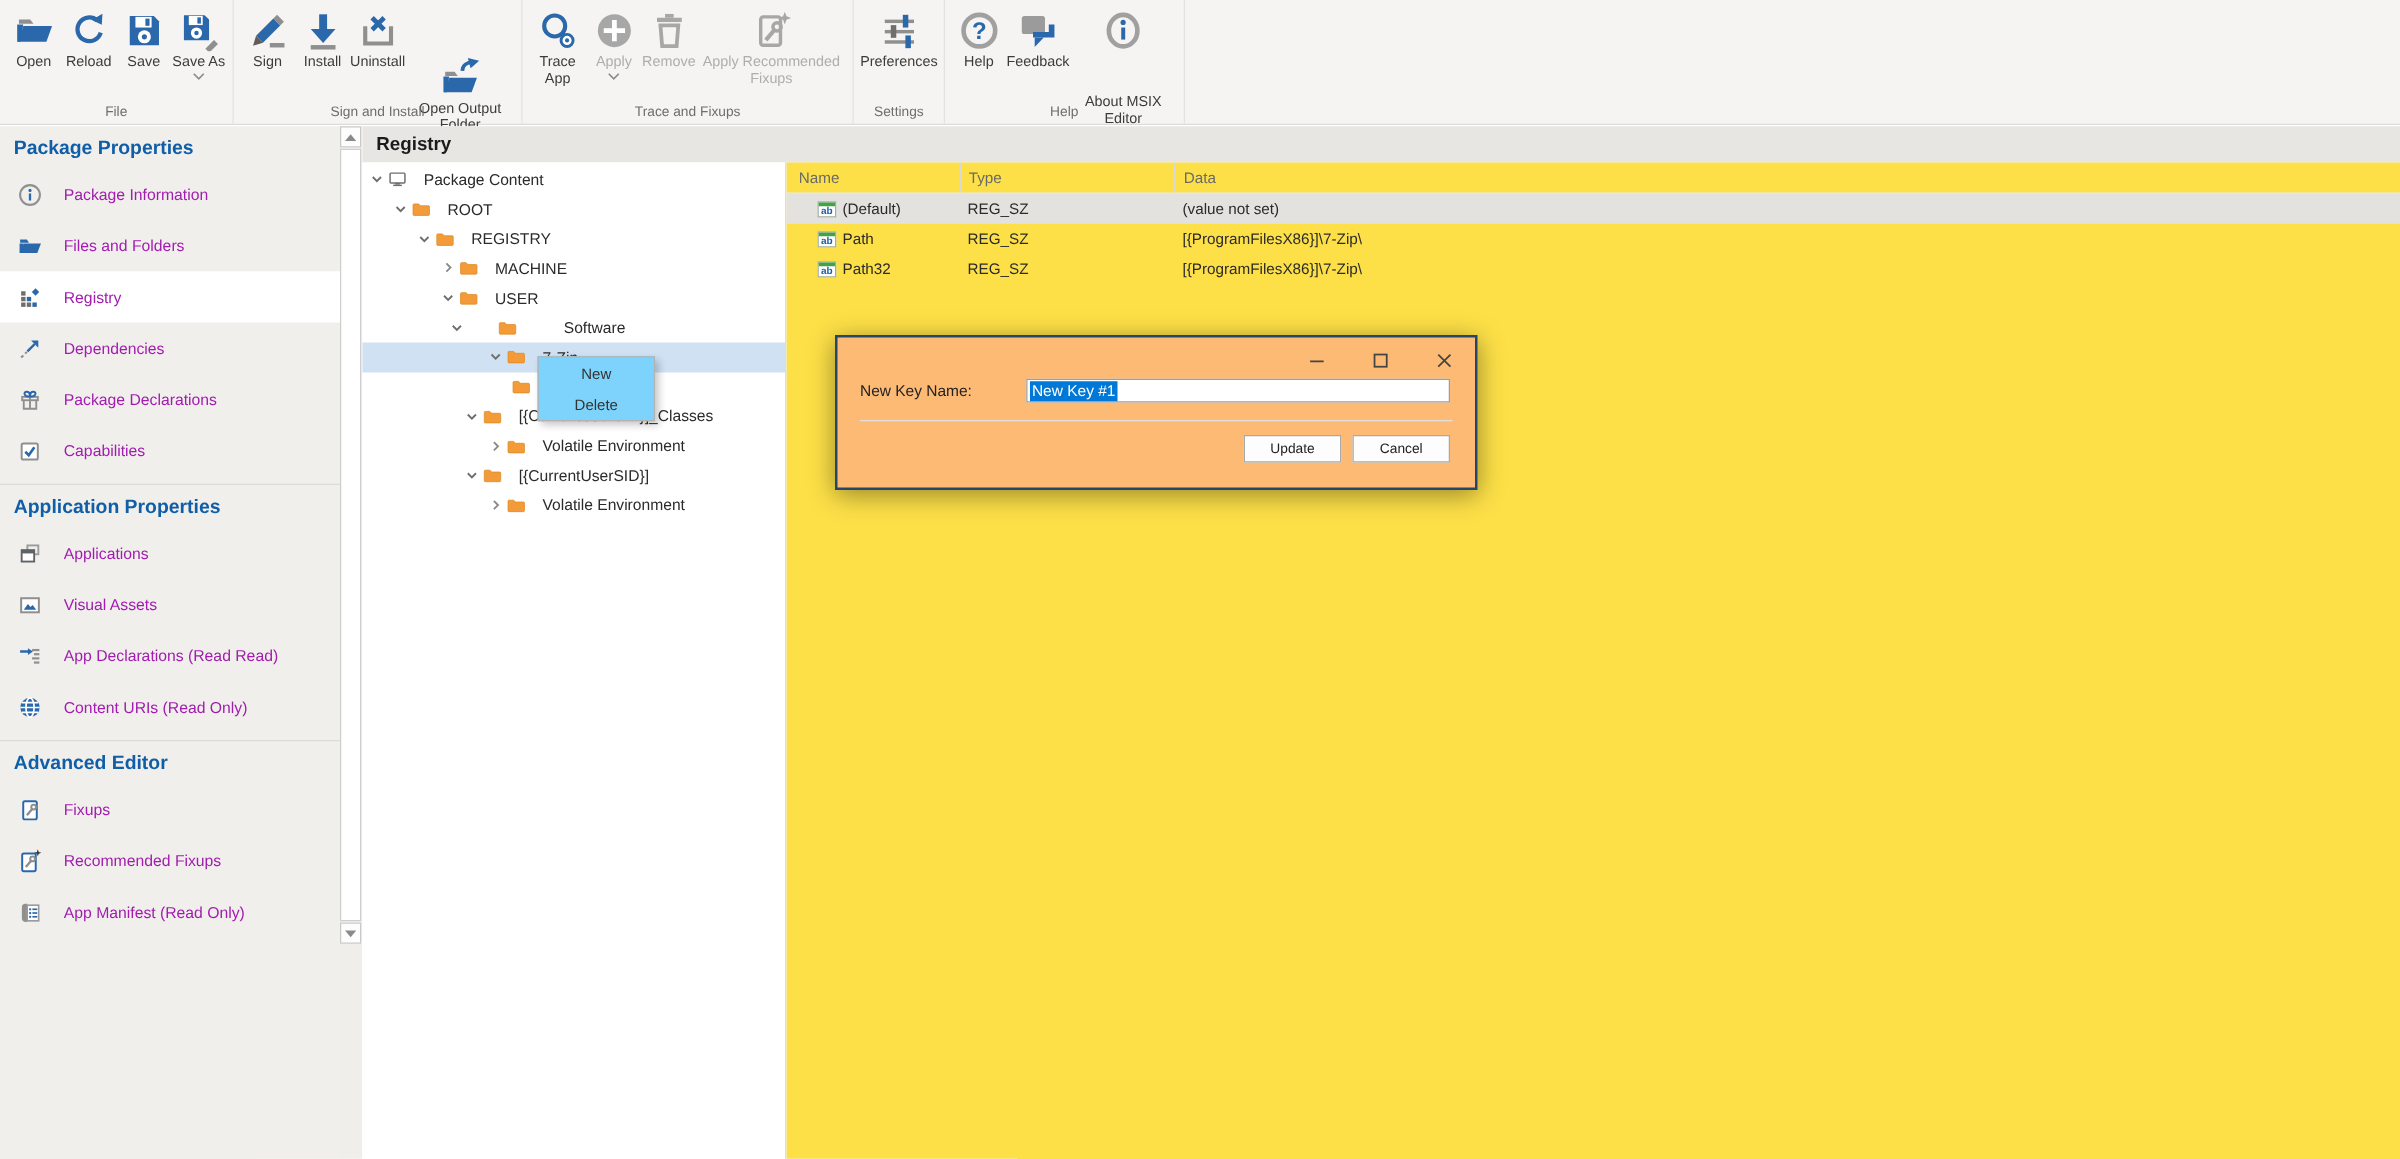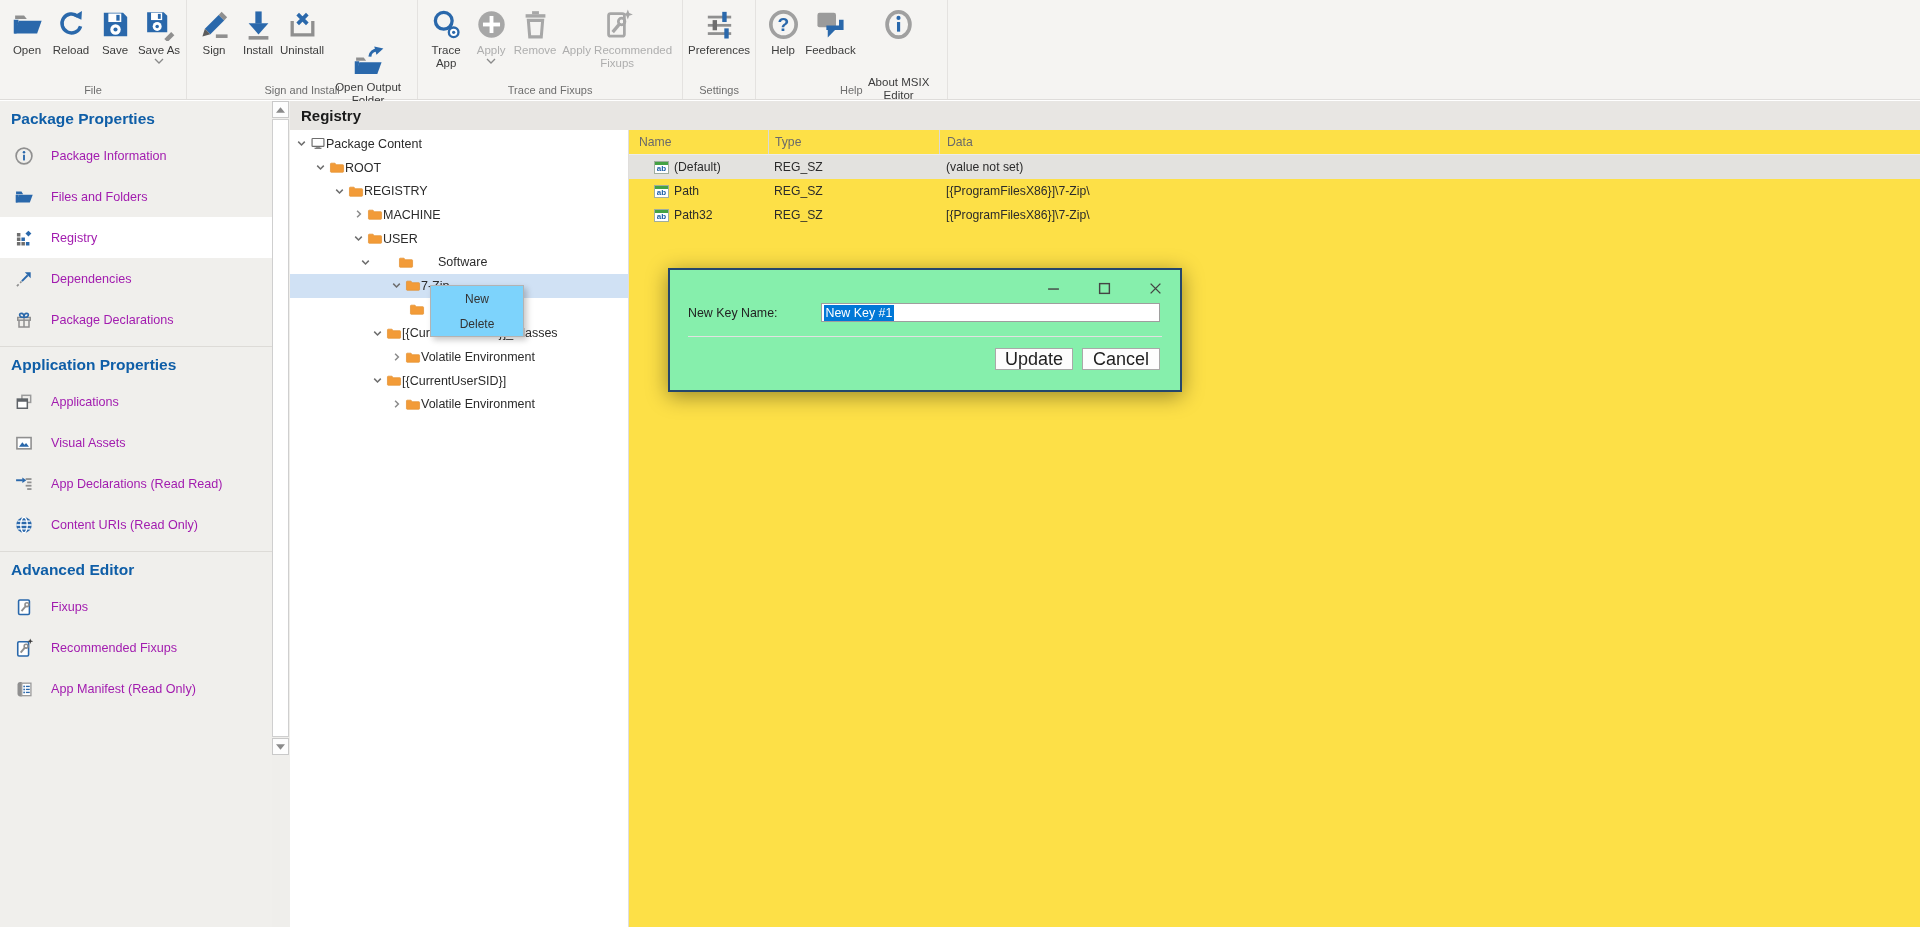--- a/index.html
+++ b/index.html
@@ -45,21 +45,21 @@
   .treepanel { width:339px; border-right:1px solid #e0dedc; background:#fff; padding-top:2px; position:relative; }
   .tablepanel { flex:1; background:#fde047; }
 
   
   .trow { height:23.7px; display:flex; align-items:center; font-size:12.5px; color:#2b2b2b; cursor:default; }
   .trow.selected { background:#d0e1f4; }
   .tchev { width:15px; height:15px; flex:0 0 auto; }
   .tchev svg { width:15px; height:15px; display:block; }
   .tico { width:16px; height:15px; margin-left:1px; flex:0 0 auto; }
   .tico svg { width:16px; height:15px; display:block; }
-  .tlabel { margin-left:0; white-space:nowrap; }
+  .tlabel { margin-left:13px; white-space:nowrap; }
 
   
   .thead { height:25px; display:flex; align-items:center; font-size:12.2px; color:#6a6a6a; border-bottom:1px solid #ececec; }
   .th { height:100%; display:flex; align-items:center; }
   .th-name { width:139px; padding-left:10px; }
   .th-type { width:171px; padding-left:6px; border-left:1px solid #d9d9d9; }
   .th-data { flex:1; padding-left:7px; border-left:1px solid #d9d9d9; }
   .drow { height:24px; display:flex; align-items:center; font-size:12.2px; color:#2b2b2b; cursor:default; }
   .drow.selected { background:#e3e2df; }
   .td-name { width:139px; padding-left:25px; display:flex; align-items:center; }
@@ -68,33 +68,33 @@
   .ab-icon { width:15px; height:13px; border:1px solid #9fae9f; background:#fff; display:inline-flex; flex-direction:column; margin-right:5px; flex:0 0 auto; }
   .ab-top { height:3px; background:#44a244; }
   .ab-txt { font-size:8px; line-height:8px; font-weight:bold; color:#1d5fa7; text-align:center; }
 
   
   .ctxmenu { position:absolute; left:430px; top:285px; width:94px; background:#7dd3fc;
     border:1px solid #b3b3b3; box-shadow:3px 3px 6px rgba(0,0,0,.22); z-index:40; }
   .ctxitem { height:25px; display:flex; align-items:center; justify-content:center; font-size:12px; color:#333; cursor:default; }
 
   
-  .dialog { position:absolute; left:668px; top:268px; width:514px; height:124px; background:#86efac;
+  .dialog { position:absolute; left:668px; top:268px; width:514px; height:124px; background:#fdba74;
     border:2px solid #24466b; box-shadow:0 4px 20px rgba(0,0,0,.4); z-index:50; }
   .dlg-titlebar { height:30px; display:flex; justify-content:flex-end; align-items:center; gap:38px; padding:6px 18px 0 0; }
   .wctl { width:13px; height:13px; display:flex; align-items:center; justify-content:center; cursor:default; }
   .wctl svg { width:13px; height:13px; display:block; }
   .dlg-body { display:flex; align-items:center; padding:3px 20px 0 18px; }
   .dlg-label { font-size:12.4px; color:#222; white-space:nowrap; margin-right:7px; }
   .dlg-input { flex:1; height:19px; border:1px solid #9e9e9e; background:#fff; display:flex; align-items:center;
     padding-left:2px; font-size:12.4px; color:#222;margin-left:36px; }
   .dlg-sel { background:#0078d7; color:#fff; padding:1px 2px; }
   .dlg-sep { border-top:1px solid #e1e1e1; margin:14px 18px 0 18px; }
   .dlg-actions { display:flex; justify-content:flex-end; gap:9px; padding:11px 20px 0 0; }
-  .dlg-btn { width:78px; height:22px; background:#fdfdfd; border:1px solid #a9a9a9; font-size:18px; color:#222;
+  .dlg-btn { width:78px; height:22px; background:#fdfdfd; border:1px solid #a9a9a9; font-size:11px; color:#222;
     display:flex; align-items:center; justify-content:center; cursor:default; }
 </style>
 </head>
 <body>
 
 <div class="ribbon">
     <div class="rgroup">
       <div class="rrow">
         <div class="rbtn">
           <span class="ico">
@@ -356,20 +356,29 @@
     <div class="sitem">
       <span class="sico">
         <svg viewBox="0 0 24 24">
           <rect x="4.5" y="9" width="15" height="3.2" fill="none" stroke="#8f8f8f" stroke-width="1.8"></rect>
           <path d="M6 12.4v8h12v-8" fill="none" stroke="#8f8f8f" stroke-width="1.8"></path>
           <line x1="12" y1="9" x2="12" y2="20.4" stroke="#8f8f8f" stroke-width="1.8"></line>
           <path d="M12 8.6C6.5 9.6 5 4 9 4c2.5 0 3 3.2 3 4.6zm0 0C17.5 9.6 19 4 15 4c-2.5 0-3 3.2-3 4.6z" fill="none" stroke="#2a68ab" stroke-width="1.9"></path>
         </svg>
       </span>
       <span>Package Declarations</span>
+    </div>
+    <div class="sitem">
+      <span class="sico">
+        <svg viewBox="0 0 24 24">
+          <rect x="4" y="4.5" width="15.5" height="15.5" rx="1.5" fill="#fff" stroke="#8f8f8f" stroke-width="1.9"></rect>
+          <polyline points="7.5,12.5 10.8,15.8 16.2,8.2" fill="none" stroke="#2a68ab" stroke-width="2.5"></polyline>
+        </svg>
+      </span>
+      <span>Capabilities</span>
     </div>
     <div class="ssep"></div>
     <div class="sheading">Application Properties</div>
     <div class="sitem">
       <span class="sico">
         <svg viewBox="0 0 24 24">
           <rect x="9.5" y="4" width="10.5" height="8.5" fill="none" stroke="#9b9b9b" stroke-width="1.8"></rect>
           <rect x="4" y="8.5" width="12" height="11" fill="#fff" stroke="#5f6368" stroke-width="1.8"></rect>
           <rect x="4" y="8.5" width="12" height="3.2" fill="#5f6368"></rect>
         </svg>

